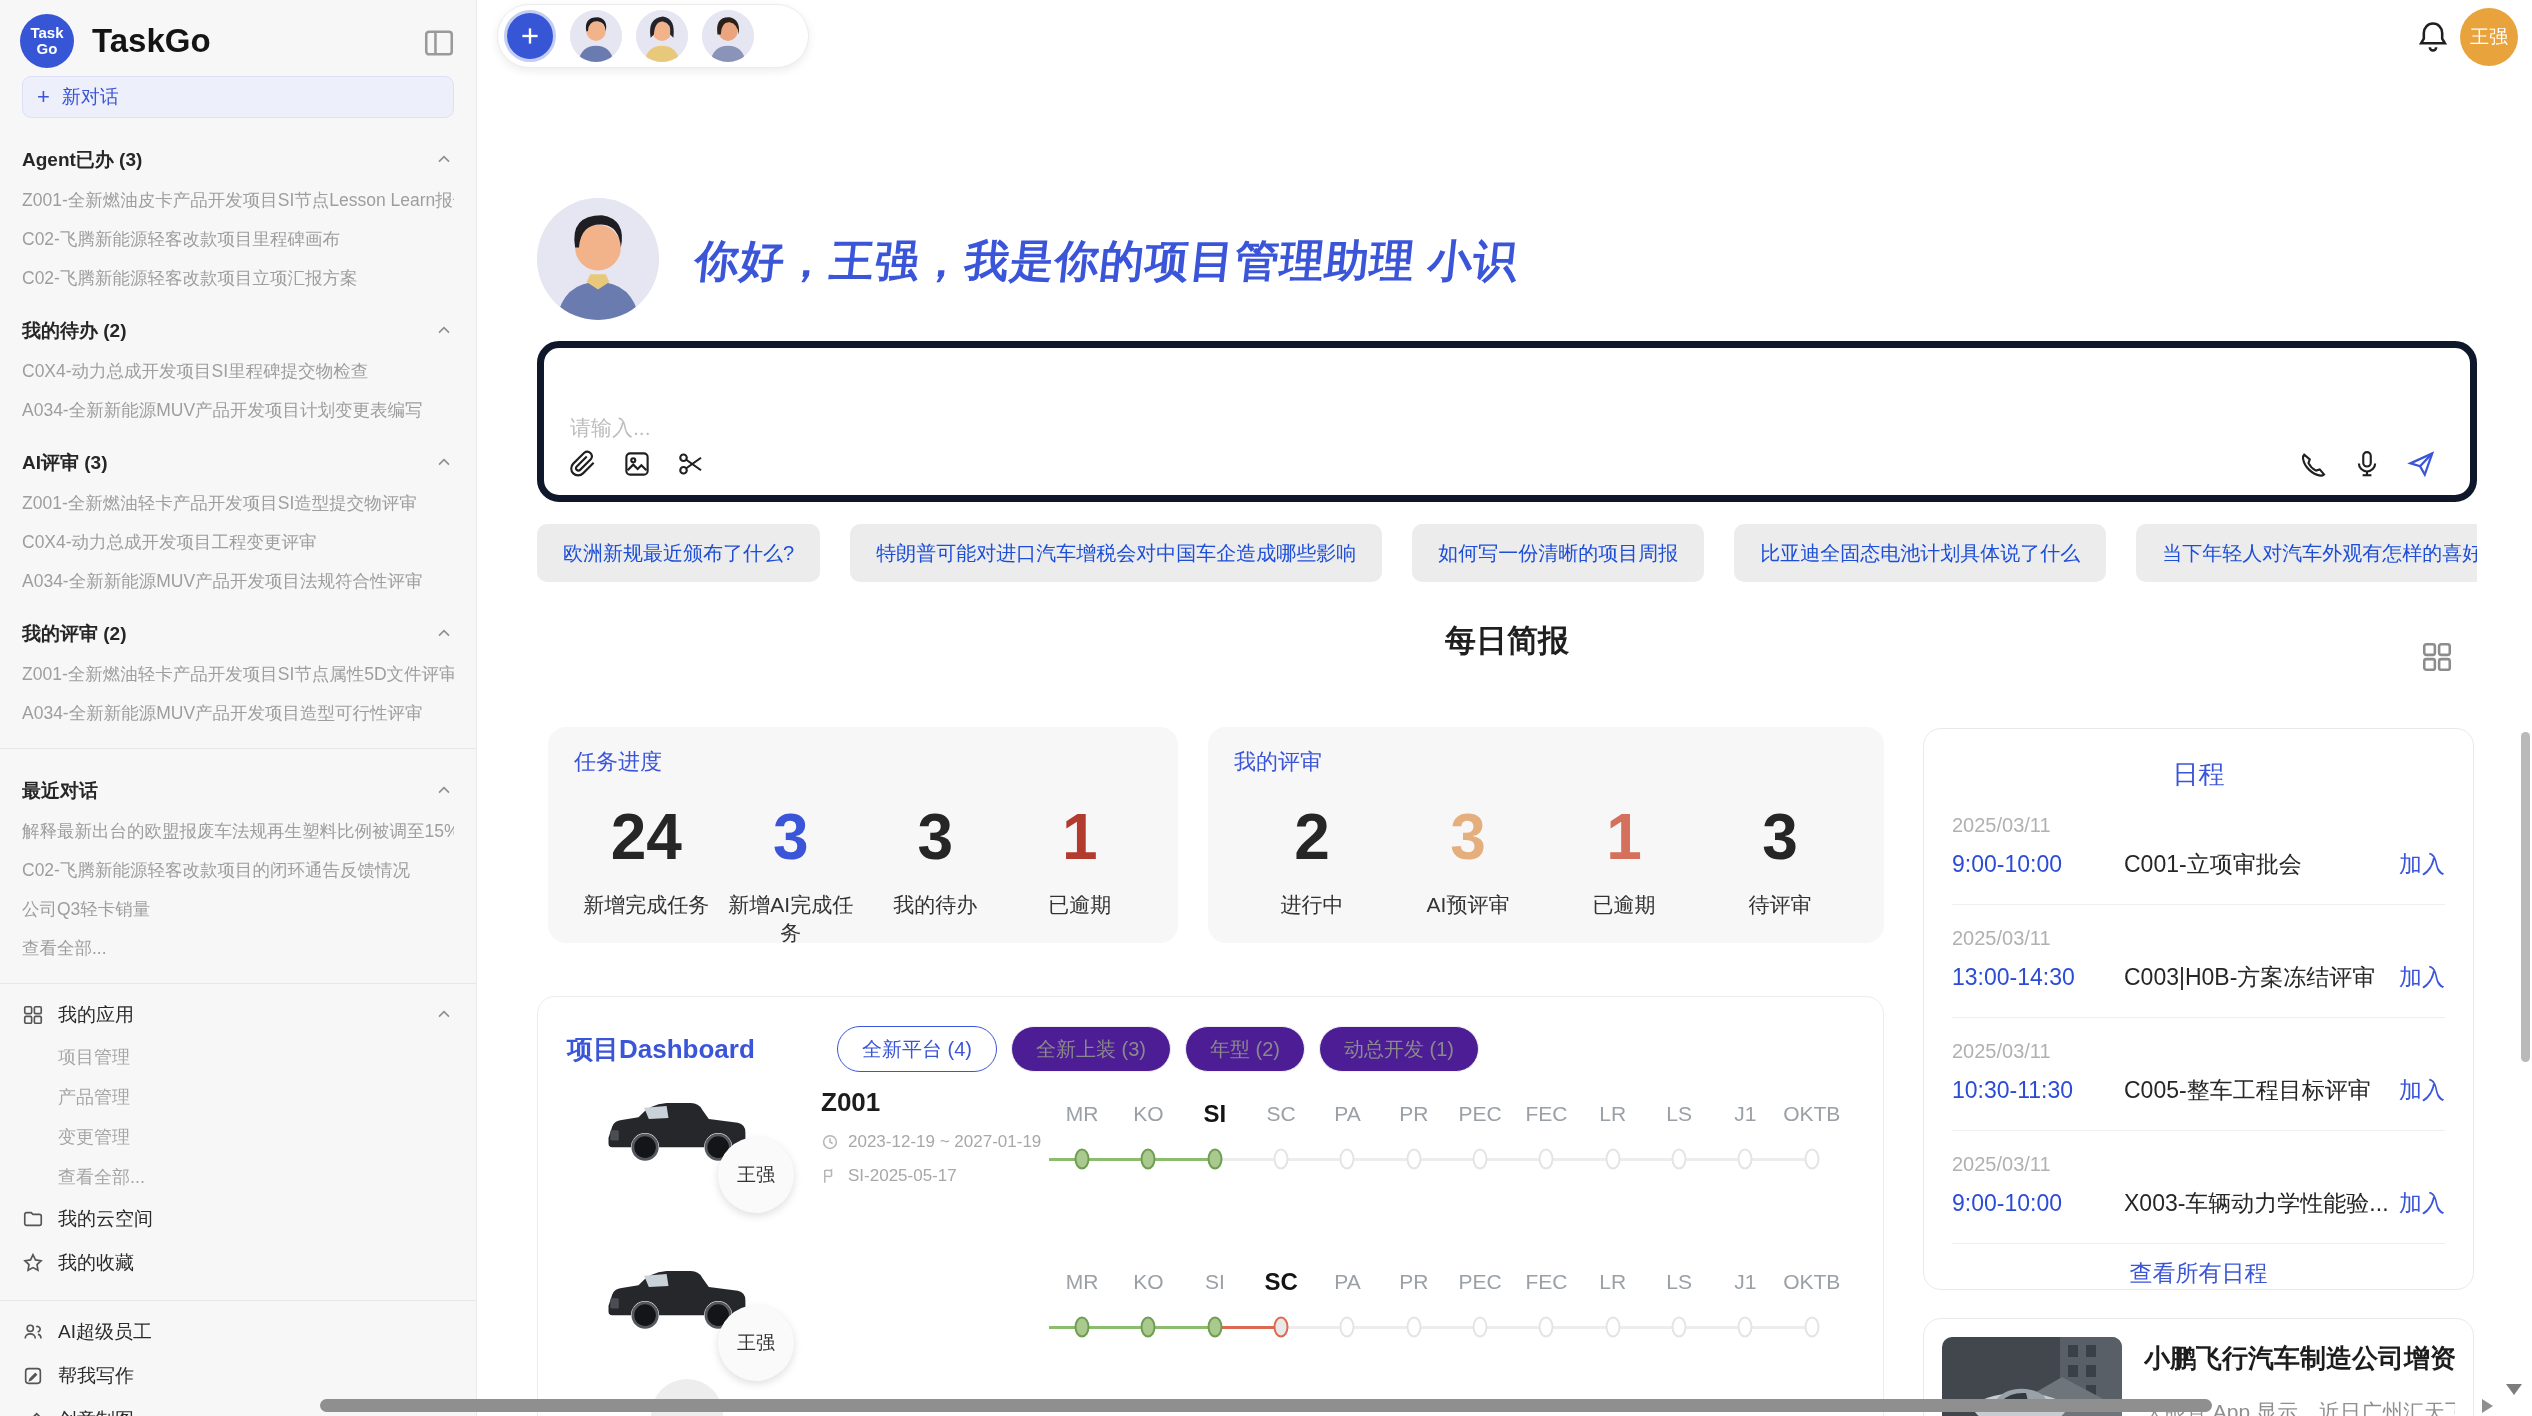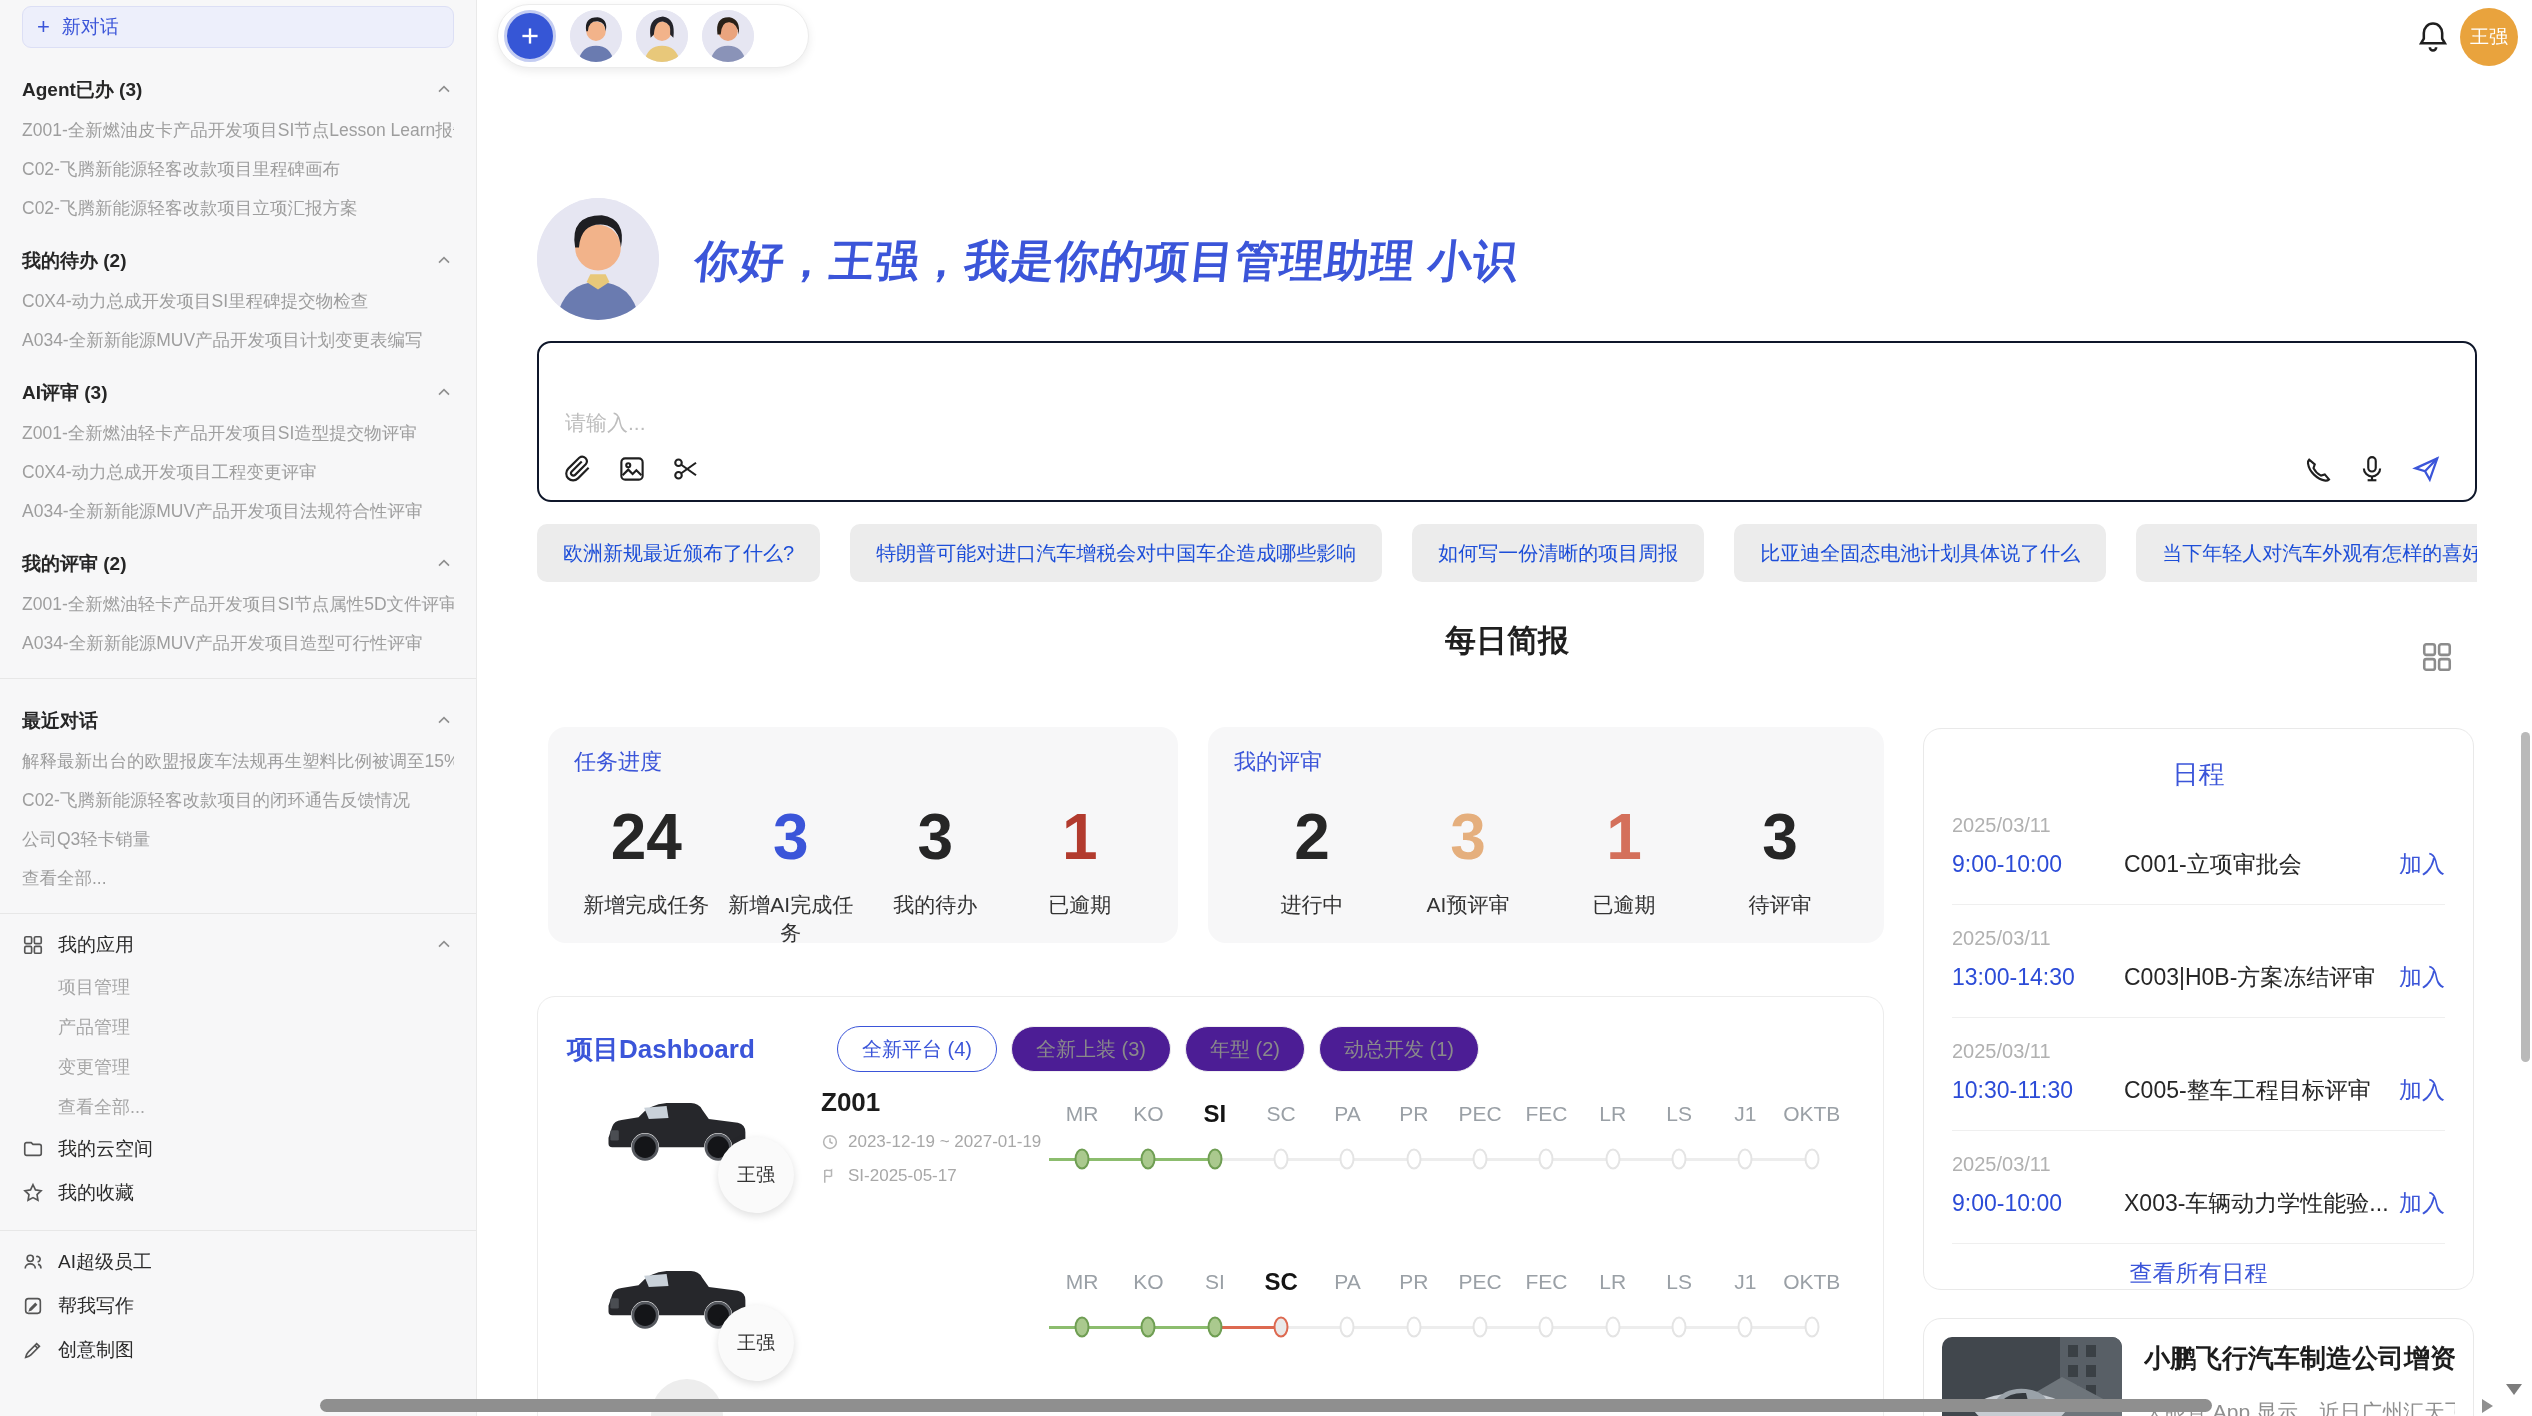--- a/index.html
+++ b/index.html
@@ -32,21 +32,21 @@
   .plus-btn svg { width:26px; height:26px; }
   .mini-avatar { width:52px; height:52px; border-radius:50%; overflow:hidden; background:#e6e6f2; cursor:pointer; }
   .bell { position:absolute; left:2414px; top:18px; width:38px; height:38px; cursor:pointer; }
   .user-avatar { position:absolute; left:2460px; top:8px; width:58px; height:58px; border-radius:50%; background:#e9a33d; color:#fff; font-size:19px; display:flex; align-items:center; justify-content:center; cursor:pointer; }
 
   
   .greet-avatar { position:absolute; left:537px; top:198px; width:122px; height:122px; border-radius:50%; overflow:hidden; background:#e6e6f2; }
   .greet-text { position:absolute; left:695px; top:232px; font-size:44px; font-weight:700; color:#3b55d9; transform:skewX(-6deg); letter-spacing:1px; }
 
   
-  .composer { position:absolute; left:537px; top:341px; width:1940px; height:161px; border:2px solid #0f172a; border-radius:14px; background:#fff; }
+  .composer { position:absolute; left:537px; top:341px; width:1940px; height:161px; border:7px solid #0f172a; border-radius:22px; background:#fff; }
   .composer .ph { position:absolute; left:26px; top:66px; font-size:21px; color:#bdbdbd; }
   .c-icons-l { position:absolute; left:24px; bottom:16px; display:flex; gap:24px; }
   .c-icons-r { position:absolute; right:34px; bottom:16px; display:flex; gap:24px; align-items:center; }
   .cicon { width:30px; height:30px; cursor:pointer; }
 
   
   .chips { position:absolute; left:537px; top:524px; width:1940px; height:58px; display:flex; gap:30px; overflow:hidden; }
   .chip { height:58px; background:#ececec; border-radius:10px; display:flex; align-items:center; padding:0 26px; font-size:20px; color:#1d4ed8; white-space:nowrap; cursor:pointer; flex:0 0 auto; }
 
   
@@ -112,20 +112,33 @@
   
   .hscroll { position:absolute; left:320px; top:1399px; width:1892px; height:13px; border-radius:7px; background:#8f8f8f; cursor:pointer; }
   .hs-arrow { position:absolute; left:2482px; top:1399px; width:0; height:0; border-top:7px solid transparent; border-bottom:7px solid transparent; border-left:11px solid #8f8f8f; cursor:pointer; }
   .vscroll { position:absolute; left:2521px; top:732px; width:9px; height:330px; border-radius:5px; background:#b9b9b9; cursor:pointer; }
   .vs-arrow { position:absolute; left:2506px; top:1384px; width:0; height:0; border-left:8px solid transparent; border-right:8px solid transparent; border-top:11px solid #7d7d7d; cursor:pointer; }
 </style>
 </head>
 <body>
 
 <div class="sidebar">
+  <div class="side-head">
+    <div class="logo-circle">
+      <span>Task</span>
+      <span>Go</span>
+    </div>
+    <div class="app-title">TaskGo</div>
+    <div class="collapse-btn">
+      <svg viewBox="0 0 24 24" fill="none" stroke="#9a9a9a" stroke-width="1.8">
+          <rect x="3" y="4" width="18" height="16" rx="2"></rect>
+          <line x1="9.5" y1="4" x2="9.5" y2="20"></line>
+        </svg>
+    </div>
+  </div>
   <div class="new-chat">
     <span class="plus-glyph">+</span>
     <span>新对话</span>
   </div>
   <div class="side-scroll">
     <div class="s-head">
       <span>Agent已办 (3)</span>
         <span class="sp"></span>
       <span class="chev">
           <svg viewBox="0 0 24 24" fill="none" stroke="#8f8f8f" stroke-width="2">

